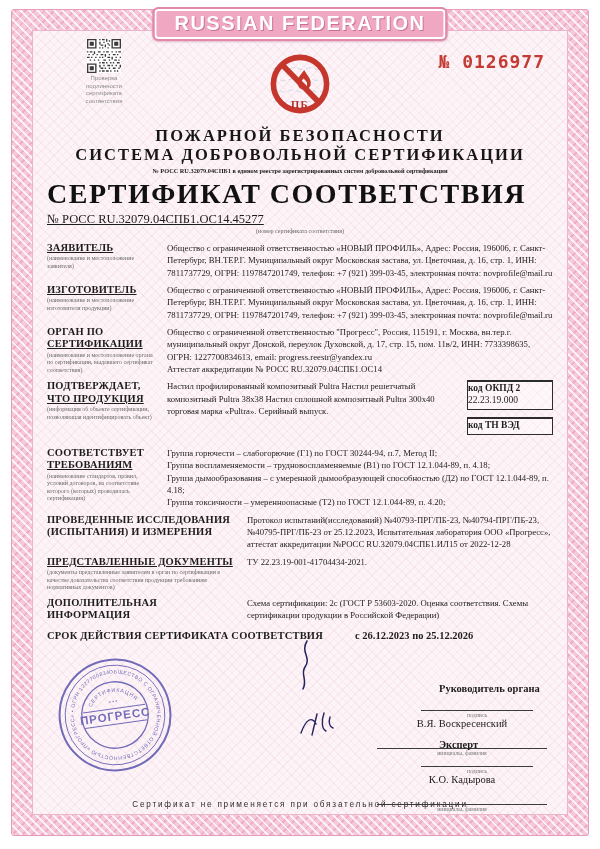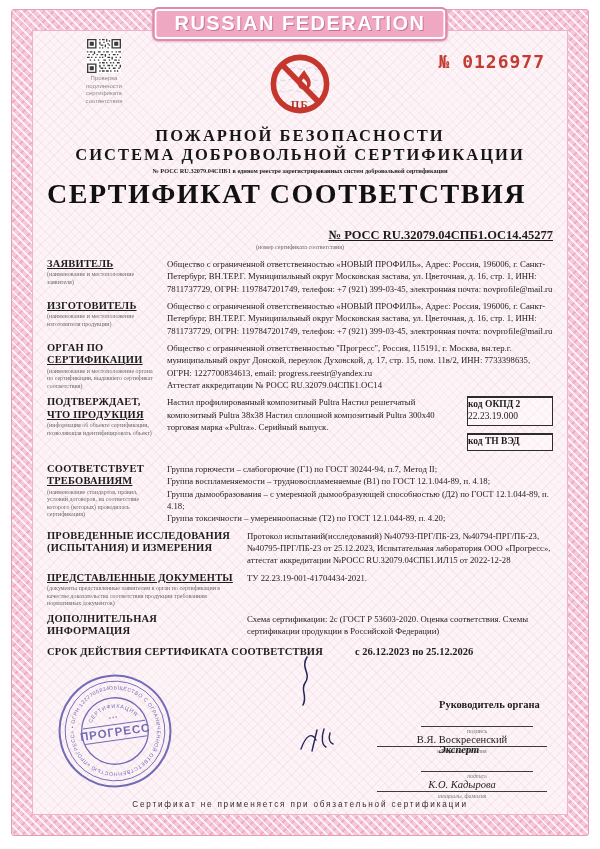--- a/index.html
+++ b/index.html
@@ -46,21 +46,21 @@
     position:absolute;right:8px;top:14px;
     font-family:"DejaVu Sans Mono", monospace;font-weight:bold;
     font-size:18px;letter-spacing:1px;color:#c43b33;
   }
   .fire-logo{position:absolute;left:50%;top:12px;transform:translateX(-50%);width:70px;height:70px;}
 
   
   .sys-title{ text-align:center;font-weight:bold;font-size:16.5px;line-height:1.15;letter-spacing:2px;color:#161616;}
   .registry{text-align:center;font-size:6.3px;font-weight:bold;margin-top:2px;color:#222;}
   .cert-title{text-align:left;font-size:28px;font-weight:bold;letter-spacing:1.5px;margin-top:4px;color:#111;}
-  .cert-num{text-align:right;font-size:12.5px;font-weight:bold;text-decoration:underline;margin-top:18px;}
+  .cert-num{text-align:left;font-size:12.5px;font-weight:normal;text-decoration:underline;margin-top:2px;}
   .cert-num-cap{text-align:center;font-size:6px;color:#666;margin-top:1px;}
 
   
   .sections{margin-top:8px;}
   .row{display:flex;margin-bottom:5px;}
   .lbl{width:112px;flex:none;padding-right:8px;}
   .row.wide .lbl{width:192px;}
   .lbl .t{font-weight:bold;font-size:10.5px;line-height:1.18;letter-spacing:.2px;}
   .lbl .t.u{text-decoration:underline;}
   .lbl .sub{font-size:6px;color:#6b6b6b;line-height:1.25;margin-top:1px;}
@@ -72,27 +72,27 @@
 
   .validity{display:flex;margin-top:9px;}
   .validity .vl{font-weight:bold;font-size:10.5px;width:308px;flex:none;letter-spacing:.2px;}
   .validity .vv{font-weight:bold;font-size:10.5px;}
 
   
   .sig-zone{position:relative;height:126px;margin-top:12px;}
   .stamp{position:absolute;left:8px;top:2px;width:120px;height:120px;transform:rotate(-8deg);opacity:.85;}
   .sig-row{position:absolute;left:86px;right:6px;display:flex;align-items:flex-end;flex-direction:column;}
   .sig-row.r1{top:30px;}
-  .sig-row.r2{top:75px;font-style:italic;}
+  .sig-row.r2{top:86px;}
   .role{width:108px;flex:none;font-weight:bold;font-size:10.5px;padding-bottom:3px;}
   .sigline{width:112px;flex:none;margin:0 14px 0 2px;text-align:center;}
   .sigline .line{border-bottom:1px solid #3c3c3c;height:13px;}
   .sigline .cap{font-size:5.8px;color:#7a7a7a;padding-top:1px;}
   .nameline{width:170px;flex:none;text-align:center;}
-  .nameline .nm{font-size:10.5px;border-bottom:1px solid #3c3c3c;padding-bottom:1px;}
+  .nameline .nm{font-size:10.5px;border-bottom:1px solid #3c3c3c;padding-bottom:19px;}
   .nameline .cap{font-size:5.8px;color:#7a7a7a;padding-top:1px;}
   .squig{position:absolute;pointer-events:none;}
   .squig.s1{left:238px;top:-16px;}
   .squig.s2{left:246px;top:56px;}
 
   .footer-note{
     position:absolute;bottom:5px;left:0;right:0;text-align:center;
     font-family:"Liberation Sans", sans-serif;font-size:8.2px;letter-spacing:1.8px;color:#2e2e2e;
   }
 </style>

